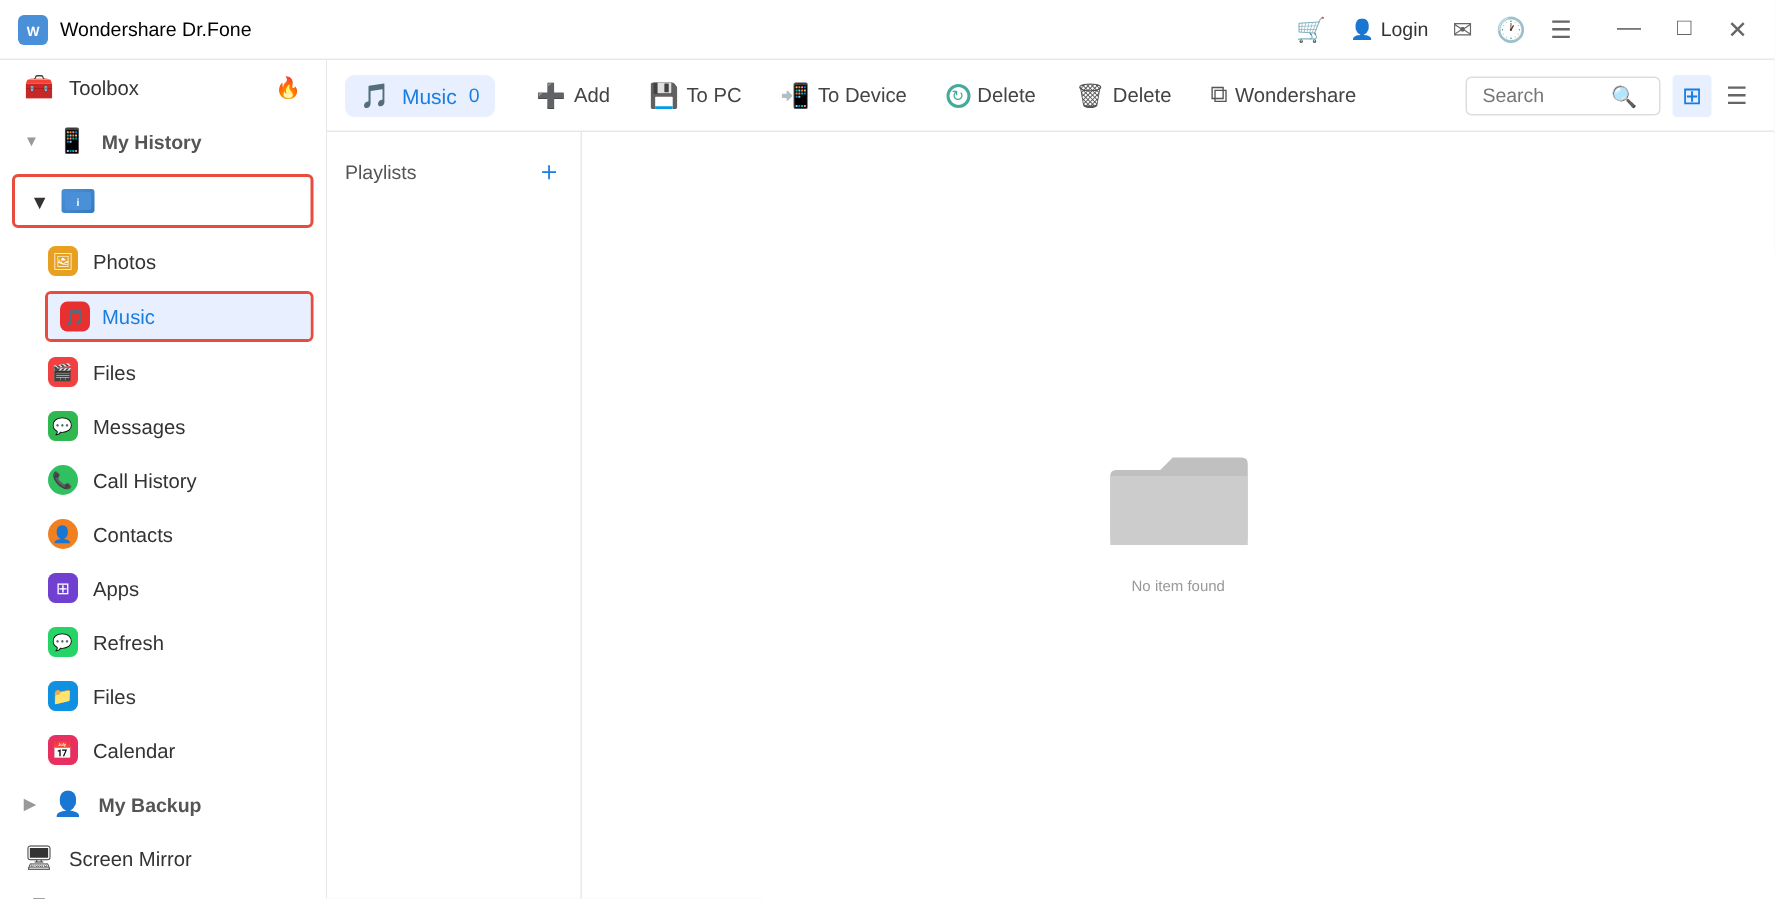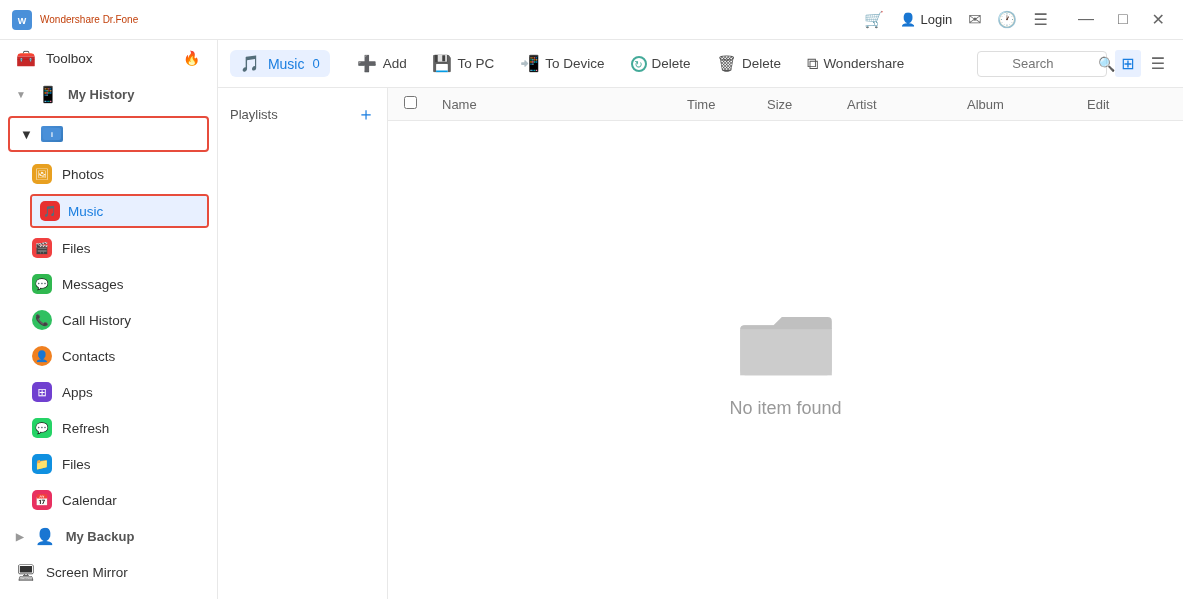--- a/index.html
+++ b/index.html
@@ -6,21 +6,21 @@
     body { font-family: -apple-system, BlinkMacSystemFont, 'Segoe UI', sans-serif; width: 1183px; height: 599px; overflow: hidden; background: #f5f5f5; display: flex; flex-direction: column; }
 
     
     .title-bar {
       display: flex; align-items: center; justify-content: space-between;
       background: #fff; height: 40px; padding: 0 12px;
       border-bottom: 1px solid #e8e8e8; flex-shrink: 0;
     }
     .title-bar-left { display: flex; align-items: center; gap: 8px; }
     .app-logo { width: 20px; height: 20px; background: #4a90d9; border-radius: 4px; display: flex; align-items: center; justify-content: center; color: white; font-size: 10px; font-weight: bold; }
-    .app-title { font-size: 10px; color: #c2410c; font-weight: 500; }
+    .app-title { font-size: 13px; color: #000000; font-weight: 500; }
     .title-bar-right { display: flex; align-items: center; gap: 16px; }
     .title-icon { color: #666; font-size: 16px; cursor: pointer; }
     .login-btn { display: flex; align-items: center; gap: 4px; font-size: 13px; color: #333; cursor: pointer; }
     .win-controls { display: flex; gap: 12px; margin-left: 8px; }
     .win-btn { font-size: 16px; color: #666; cursor: pointer; padding: 2px 6px; }
 
     
     .main-layout { display: flex; flex: 1; overflow: hidden; }
 
     
@@ -79,21 +79,21 @@
       display: flex; align-items: center; gap: 5px;
       padding: 6px 12px; font-size: 13.5px; color: #444;
       cursor: pointer; border-radius: 4px; white-space: nowrap;
     }
     .toolbar-btn .btn-icon { font-size: 16px; color: #555; }
     .search-box {
       display: flex; align-items: center; gap: 6px;
       border: 1px solid #ddd; border-radius: 4px; padding: 4px 10px;
       margin-left: auto; width: 130px; background: #fff;
     }
-    .search-input { border: none; outline: none; font-size: 13px; color: #0c4a6e; width: 80px; background: transparent; margin-left: 24px; }
+    .search-input { border: none; outline: none; font-size: 13px; color: #0c4a6e; width: 80px; background: transparent; }
     .view-toggle { display: flex; align-items: center; gap: 4px; margin-left: 8px; }
     .view-btn { padding: 4px 6px; cursor: pointer; color: #666; border-radius: 3px; font-size: 16px; }
     .view-btn.active { background: #e8f0ff; color: #1a7ee0; }
 
     
     .table-header {
       display: flex; align-items: center;
       border-bottom: 1px solid #e8e8e8; padding: 8px 16px;
       background: #fafafa; font-size: 13px; color: #666; flex-shrink: 0;
     }
@@ -103,21 +103,21 @@
     .th-size { width: 80px; }
     .th-artist { width: 120px; }
     .th-album { width: 120px; }
     .th-edit { width: 80px; }
 
     
     .empty-state {
       flex: 1; display: flex; flex-direction: column; align-items: center; justify-content: center; gap: 16px;
     }
     .folder-icon-svg { width: 100px; height: 80px; }
-    .empty-text { color: #999; font-size: 18px; }
+    .empty-text { color: #999; font-size: 10px; }
 
     
     .playlists-panel {
       width: 170px; border-right: 1px solid #e8e8e8; flex-shrink: 0;
       padding: 8px 0;
     }
     .playlists-header {
       display: flex; align-items: center; justify-content: space-between;
       padding: 6px 12px; font-size: 13px; color: #555; font-weight: 500;
     }
@@ -316,31 +316,20 @@
 
       <div class="playlists-panel">
         <div class="playlists-header">
           <span>Playlists</span>
           <span class="add-playlist-btn">＋</span>
         </div>
       </div>
 
       <div class="content-right">
 
-        <div class="table-header">
-          <div class="th-checkbox">
-            <input type="checkbox" style="">
-          </div>
-          <div class="th-name">Name</div>
-          <div class="th-time">Time</div>
-          <div class="th-size">Size</div>
-          <div class="th-artist">Artist</div>
-          <div class="th-album">Album</div>
-          <div class="th-edit">Edit</div>
-        </div>
 
         <div class="empty-state">
 
           <svg class="folder-icon-svg" viewBox="0 0 120 90" xmlns="http://www.w3.org/2000/svg">
             <rect x="5" y="25" width="110" height="60" rx="6" ry="6" fill="#d0d0d0"></rect>
             <path d="M5 30 Q5 25 10 25 L45 25 L55 15 L110 15 Q115 15 115 20 L115 30 Z" fill="#c0c0c0"></path>
             <rect x="5" y="30" width="110" height="55" rx="0" ry="0" fill="#cccccc"></rect>
           </svg>
           <span class="empty-text">No item found</span>
         </div>

